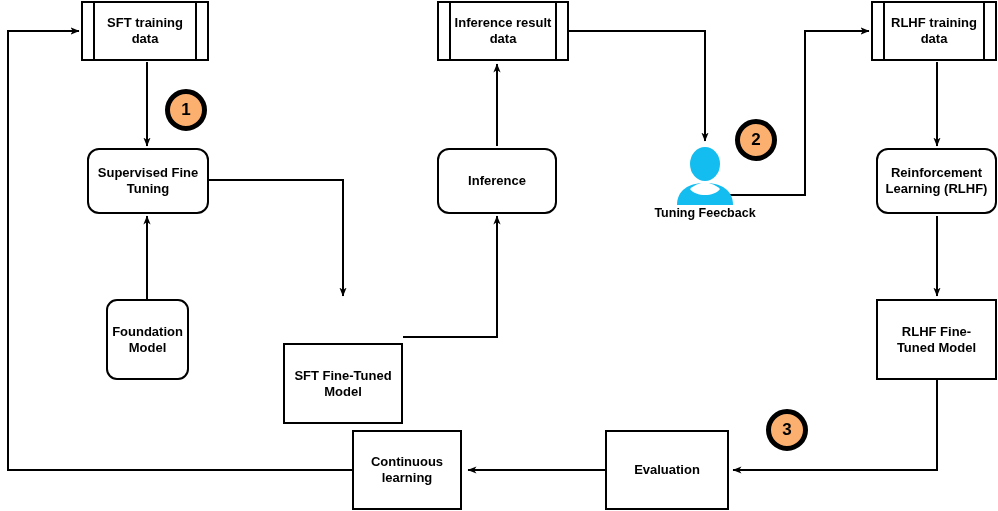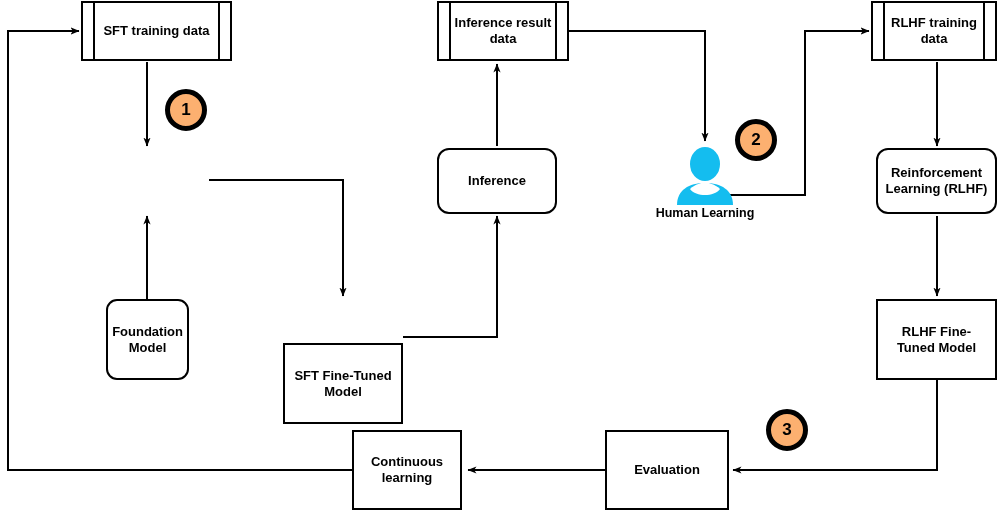--- a/index.html
+++ b/index.html
@@ -133,41 +133,44 @@
       <path d="M937,216 L937,296" marker-end="url(#arrow)"></path>
 
       <path d="M937,379 L937,470 L733,470" marker-end="url(#arrow)"></path>
 
       <path d="M605,470 L468,470" marker-end="url(#arrow)"></path>
 
       <path d="M352,470 L8,470 L8,31 L79,31" marker-end="url(#arrow)"></path>
     </g>
   </svg>
 
-  <div class="datastore" style="left:81px; top:1px; width:151px; height:60px;">
+  <div class="datastore" style="left:81px; top:1px; width:128px; height:60px;">
     <div class="body"></div>
     <div class="rule left"></div>
     <div class="rule right"></div>
     <div class="label">SFT training data</div>
   </div>
 
   <div class="datastore" style="left:437px; top:1px; width:132px; height:60px;">
     <div class="body"></div>
     <div class="rule left"></div>
     <div class="rule right"></div>
     <div class="label">Inference result data</div>
   </div>
 
   <div class="datastore" style="left:871px; top:1px; width:126px; height:60px;">
     <div class="body"></div>
     <div class="rule left"></div>
     <div class="rule right"></div>
     <div class="label">RLHF training data</div>
   </div>
 
+  <div class="node rounded" style="left:87px; top:148px; width:122px; height:66px;">
+    <span class="label">Supervised Fine Tuning</span>
+  </div>
 
   <div class="node rounded" style="left:437px; top:148px; width:120px; height:66px;">
     <span class="label">Inference</span>
   </div>
 
   <div class="node rounded" style="left:876px; top:148px; width:121px; height:66px;">
     <span class="label">Reinforcement Learning (RLHF)</span>
   </div>
 
   <div class="node" style="left:106px; top:299px; width:83px; height:81px;border-radius:11px;">
@@ -188,21 +191,21 @@
 
   <div class="node" style="left:352px; top:430px; width:110px; height:80px;">
     <span class="label">Continuous learning</span>
   </div>
 
   <svg class="person" style="left:676px; top:147px; width:58px; height:58px;" viewBox="0 0 58 58" xmlns="http://www.w3.org/2000/svg">
     <ellipse cx="29" cy="17" rx="15" ry="17" fill="#14bdef"></ellipse>
     <path d="M1,58 C1,43 13,36 29,36 C45,36 57,43 57,58 Z" fill="#14bdef"></path>
     <path d="M14,42 C20,50 38,50 44,42 C39,37 32,35.5 29,35.5 C26,35.5 19,37 14,42 Z" fill="#ffffff"></path>
   </svg>
-  <div class="person-caption" style="left:641px; top:206px; width:128px;">Human Learning</div>
+  <div class="person-caption" style="left:641px; top:206px; width:128px;">Tuning Feecback</div>
 
   <div class="step-badge" style="left:165px; top:89px;">
     <span>1</span>
   </div>
   <div class="step-badge" style="left:735px; top:119px;">
     <span>2</span>
   </div>
   <div class="step-badge" style="left:766px; top:409px;">
     <span>3</span>
   </div>

